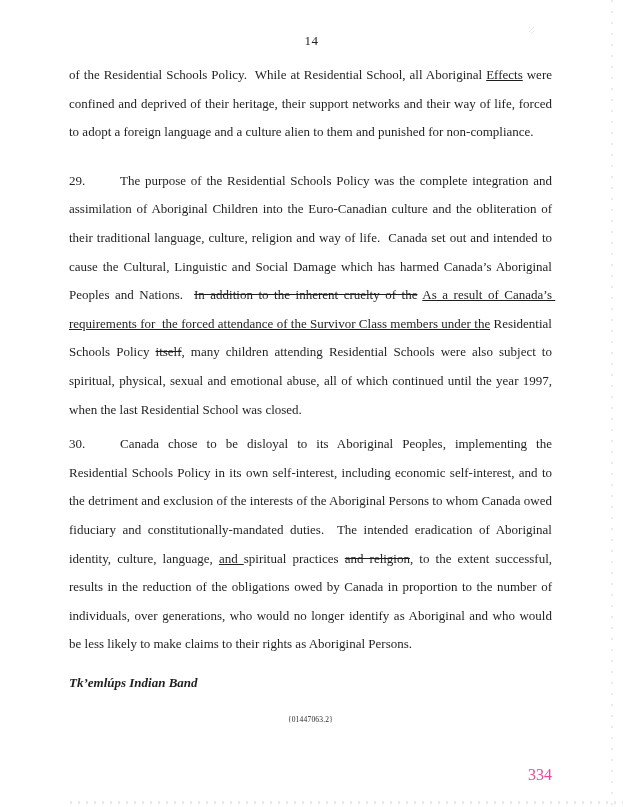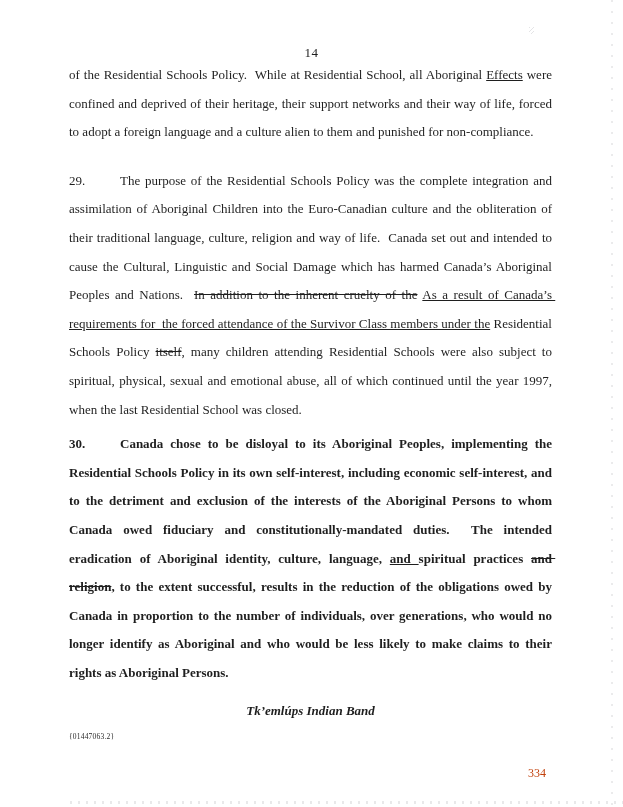--- a/index.html
+++ b/index.html
@@ -13,67 +13,66 @@
     overflow: hidden;
   }
   .page-number-top {
     position: absolute;
     top: 33px;
     left: 0;
     width: 623px;
     text-align: center;
     font-size: 13px;
     letter-spacing: 0.5px;
-    margin-top: 12px;
   }
   .content {
     position: absolute;
     left: 69px;
     top: 61px;
     width: 483px;
   }
   .body-para {
     margin: 0;
     font-size: 13px;
     line-height: 28.6px;
     text-align: justify;
     white-space: pre-wrap;
   }
   .para-intro  { margin-bottom: 20px; }
   .para-29     { margin-bottom: 6px; }
-  .para-30     { margin-bottom: 10px; font-weight: bold; }
+  .para-30     { margin-bottom: 10px; }
   .pnum { display: inline-block; width: 51px; }
   .strike    { text-decoration: line-through; }
   .underline { text-decoration: underline; }
   .section-heading {
     margin: 0 0 13px 0;
     font-size: 13px;
     line-height: 28.6px;
     font-weight: bold;
   }
   .subsection-heading {
     margin: 0;
     font-size: 13px;
     line-height: 28.6px;
     font-weight: bold;
     font-style: italic;
-    text-align: center;
   }
   .doc-id {
-    margin-top: 6px;
+    margin-top: 18px;
     font-size: 7.5px;
     color: #2a2a2a;
     letter-spacing: 0.2px;
+    text-align: center;
   }
   .page-number-bottom {
     position: absolute;
     top: 766px;
     left: 528px;
-    font-size: 12px;
-    color: #c2410c;
+    font-size: 16px;
+    color: #ec4899;
   }
   .right-speckle {
     position: absolute;
     top: 0;
     bottom: 0;
     right: 10px;
     width: 2px;
     background: repeating-linear-gradient(180deg, rgba(150,150,155,0.35) 0 2px, transparent 2px 11px);
     opacity: 0.55;
   }

